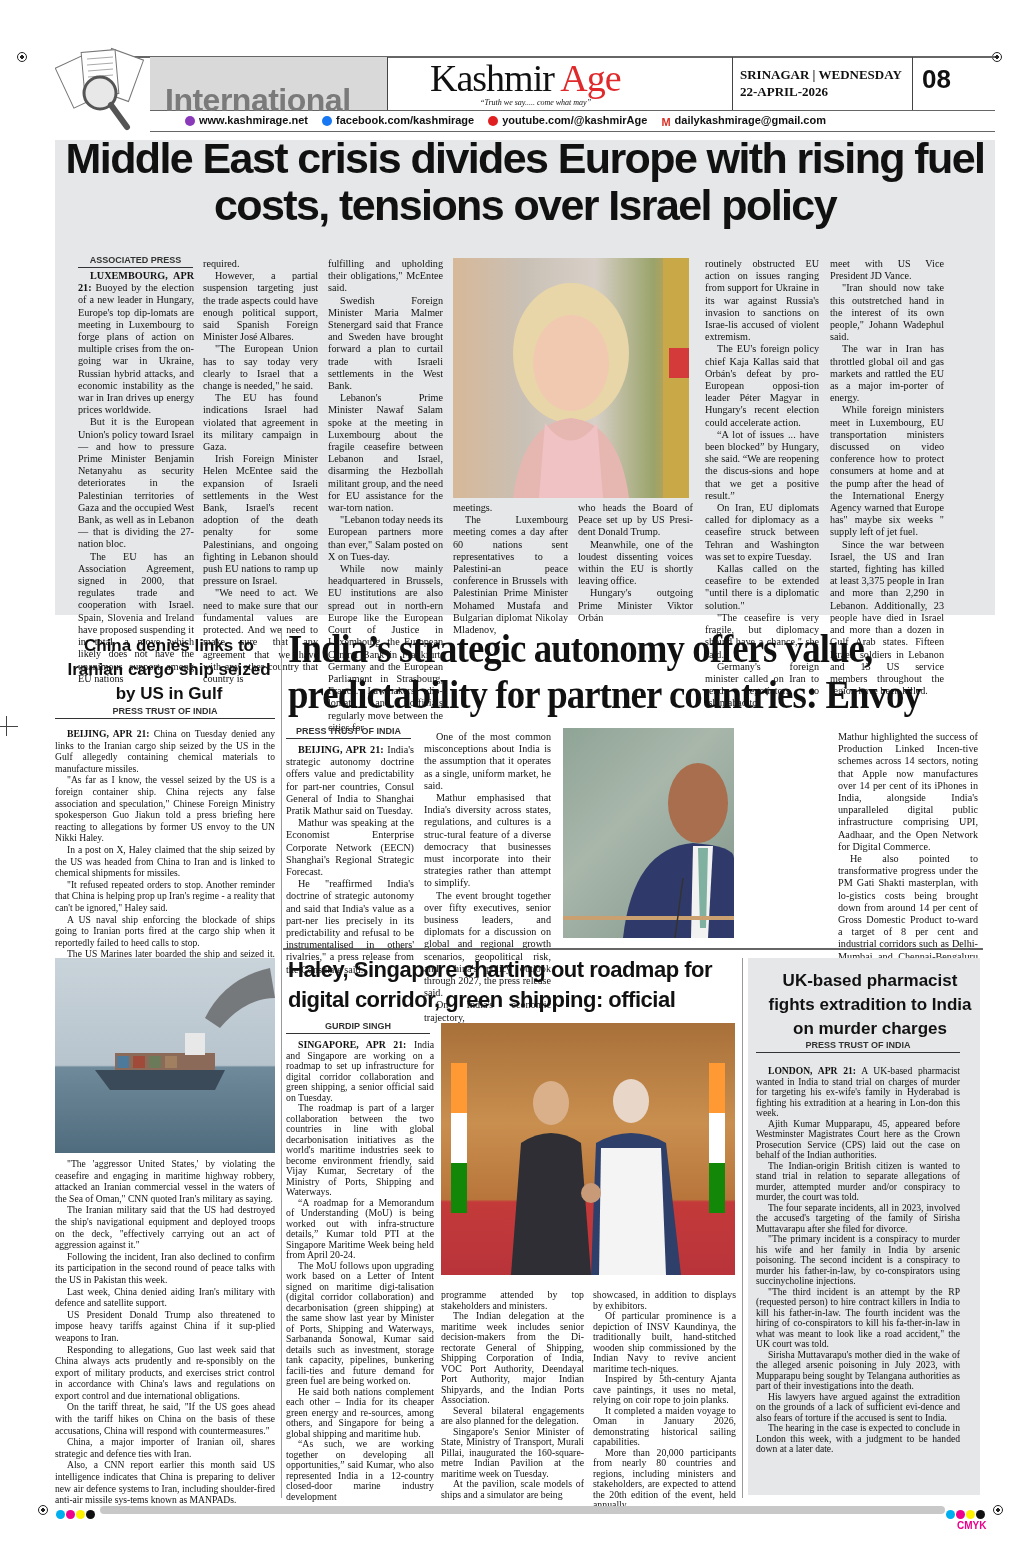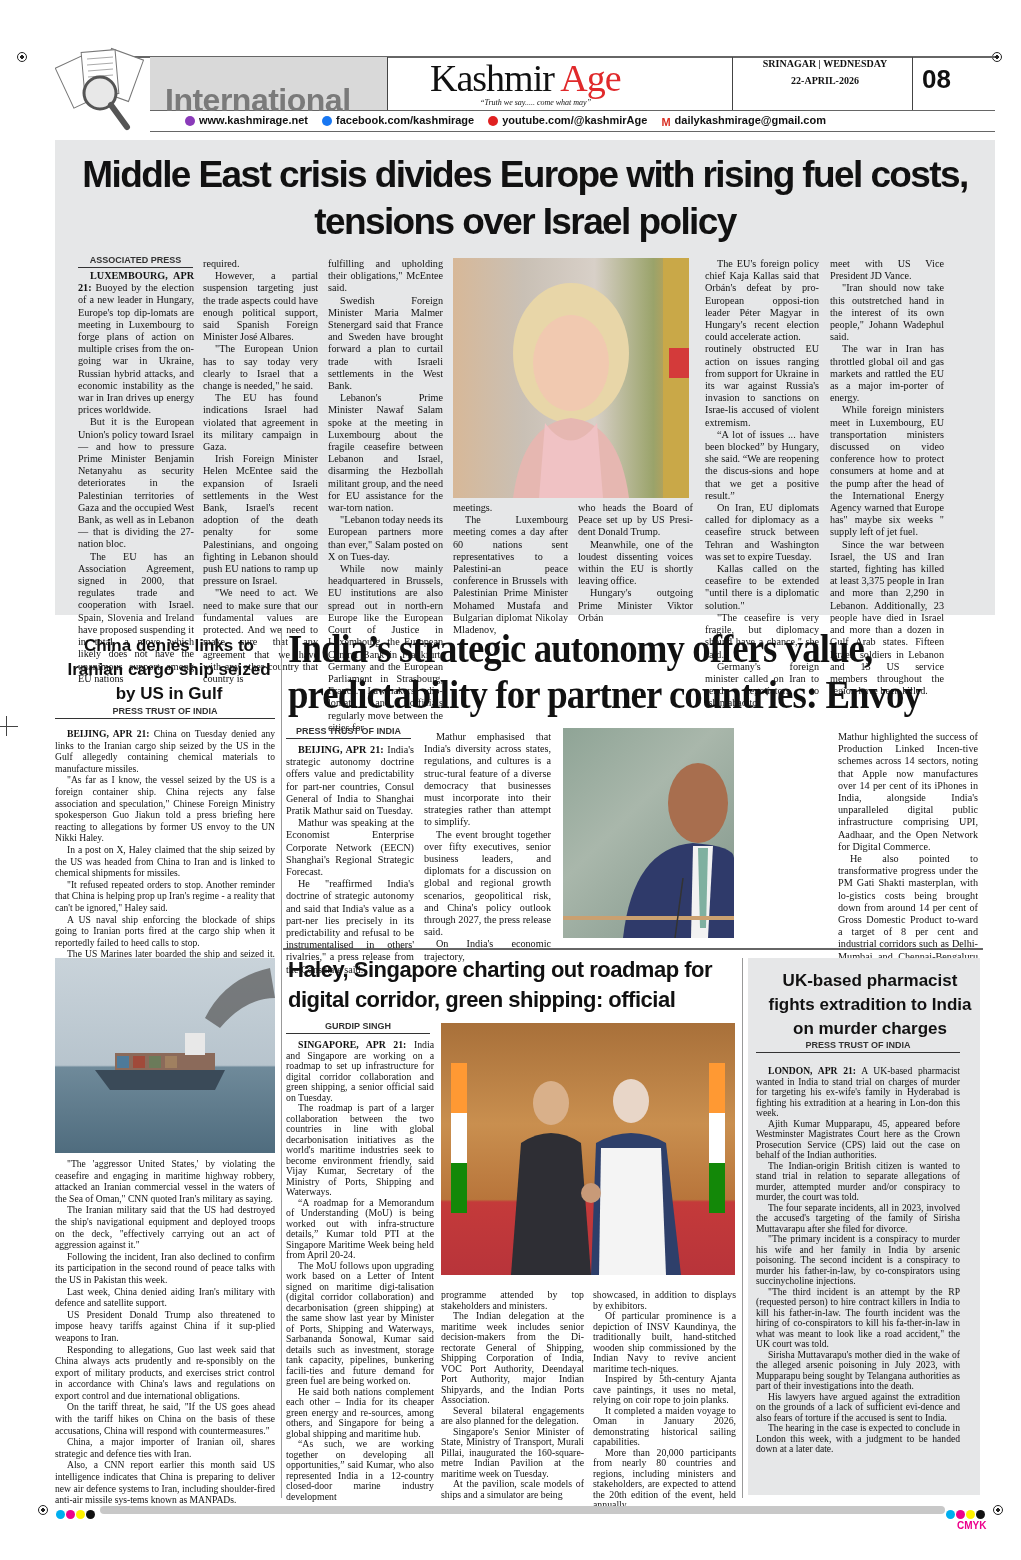--- a/index.html
+++ b/index.html
@@ -7,27 +7,27 @@
   .abs{position:absolute;}
   .reg{width:10px;height:10px;border-radius:50%;border:1.5px solid #222;box-sizing:border-box;background:radial-gradient(circle,#222 30%,#fff 35%);}
   
   .mast-line{background:#666;height:2px;}
   .section-box{left:150px;top:57px;width:237px;height:53px;background:#d9d9d9;}
   .section-title{left:165px;top:62px;font-family:"Liberation Sans","DejaVu Sans",sans-serif;font-weight:bold;font-size:32px;color:#7a7a7a;letter-spacing:-0.5px;margin-top:20px;}
   .logo-main{left:418px;top:55px;font-family:"Liberation Serif",serif;font-size:38px;line-height:46px;color:#111;letter-spacing:-1px;margin-left:12px;}
   .logo-main .age{color:#e0292b;}
   .tagline{left:480px;top:98px;font-size:8px;font-style:italic;font-family:"Liberation Serif",serif;}
   .vline{background:#444;width:1px;}
-  .dateline{left:740px;top:55px;font-family:"Liberation Serif",serif;font-weight:bold;font-size:10px;line-height:17px;text-align:center;width:170px;}
+  .dateline{left:740px;top:66px;font-family:"Liberation Serif",serif;font-weight:bold;font-size:13px;line-height:17px;text-align:left;width:170px;}
   .pageno{left:922px;top:64px;font-family:"Liberation Sans",sans-serif;font-weight:bold;font-size:26px;}
   .social{left:170px;top:114px;font-family:"Liberation Sans",sans-serif;font-size:11px;font-weight:bold;display:flex;gap:14px;align-items:center;padding-left:15px;}
   .social span.ic{display:inline-block;width:10px;height:10px;border-radius:50%;margin-right:4px;vertical-align:middle;}
   
   .s1-bg{left:55px;top:140px;width:940px;height:475px;background:#e6e7e8;}
-  .h1{left:60px;top:151px;width:930px;text-align:center;font-family:"Liberation Sans",sans-serif;font-weight:bold;font-size:37px;line-height:47px;letter-spacing:-1.6px;color:#111;}
+  .h1{left:60px;top:135px;width:930px;text-align:center;font-family:"Liberation Sans",sans-serif;font-weight:bold;font-size:43px;line-height:47px;letter-spacing:-1.6px;color:#111;}
   .byline{font-family:"Liberation Sans",sans-serif;font-weight:bold;font-size:9px;color:#333;text-align:center;border-bottom:1.5px solid #333;padding-bottom:2px;}
   .col{font-size:10.2px;line-height:12.2px;text-align:justify;}
   .col p{margin:0;text-indent:12px;}
   .col p.first{text-indent:12px;}
   .col b{font-weight:bold;}
   .photo{overflow:hidden;}
   
   .h-china{left:55px;top:630px;width:220px;text-align:center;font-family:"Liberation Sans",sans-serif;font-weight:bold;font-size:17px;line-height:24px;}
   .h-india{left:288px;top:626px;width:700px;font-family:"Liberation Serif",serif;font-size:40px;line-height:46px;letter-spacing:-1px;transform:scaleX(0.92);transform-origin:left top;}
   .h-sing{left:288px;top:955px;width:450px;font-family:"Liberation Sans",sans-serif;font-weight:bold;font-size:22px;line-height:30px;letter-spacing:-0.5px;}
@@ -128,22 +128,22 @@
   <div class="abs col" style="left:453px;top:502px;width:115px;">
     <p style="text-indent:0">meetings.</p>
     <p>The Luxembourg meeting comes a day after 60 nations sent representatives to a Palestini-an peace conference in Brussels with Palestinian Prime Minister Mohamed Mustafa and Bulgarian diplomat Nikolay Mladenov,</p>
   </div>
   <div class="abs col" style="left:578px;top:502px;width:115px;">
     <p style="text-indent:0">who heads the Board of Peace set up by US Presi-dent Donald Trump.</p>
     <p>Meanwhile, one of the loudest dissenting voices within the EU is shortly leaving office.</p>
     <p>Hungary's outgoing Prime Minister Viktor Orbán</p>
   </div>
   <div class="abs col" style="left:705px;top:258px;width:114px;">
+    <p style="text-indent:0">routinely obstructed EU action on issues ranging from support for Ukraine in its war against Russia's invasion to sanctions on Israe-lis accused of violent extremism.</p>
     <p>The EU's foreign policy chief Kaja Kallas said that Orbán's defeat by pro-European opposi-tion leader Péter Magyar in Hungary's recent election could accelerate action.</p>
-    <p style="text-indent:0">routinely obstructed EU action on issues ranging from support for Ukraine in its war against Russia's invasion to sanctions on Israe-lis accused of violent extremism.</p>
     <p>“A lot of issues ... have been blocked” by Hungary, she said. “We are reopening the discus-sions and hope that we get a positive result.”</p>
     <p>On Iran, EU diplomats called for diplomacy as a ceasefire struck between Tehran and Washington was set to expire Tuesday.</p>
     <p>Kallas called on the ceasefire to be extended "until there is a diplomatic solution."</p>
     <p>"The ceasefire is very fragile, but diplomacy should have a chance," she said.</p>
     <p>Germany's foreign minister called on Iran to send negotiators to Islamabad to</p>
   </div>
   <div class="abs col" style="left:830px;top:258px;width:114px;">
     <p style="text-indent:0">meet with US Vice President JD Vance.</p>
     <p>"Iran should now take this outstretched hand in the interest of its own people," Johann Wadephul said.</p>
     <p>The war in Iran has throttled global oil and gas markets and rattled the EU as a major im-porter of energy.</p>
@@ -192,20 +192,21 @@
 
 <article>
   <h2 class="abs h-india" style="margin:0;">India’s strategic autonomy offers value, predictability for partner countries: Envoy</h2>
   <div class="abs byline" style="left:286px;top:726px;width:125px;">PRESS TRUST OF INDIA</div>
   <div class="abs col" style="left:286px;top:744px;width:128px;">
     <p><b>BEIJING, APR 21:</b> <span>India's strategic autonomy doctrine offers value and predictability for part-ner countries, Consul General of India to Shanghai Pratik Mathur said on Tuesday.</span></p>
     <p>Mathur was speaking at the Economist Enterprise Corporate Network (EECN) Shanghai's Regional Strategic Forecast.</p>
     <p>He "reaffirmed India's doctrine of strategic autonomy and said that India's value as a part-ner lies precisely in its predictability and refusal to be instrumentalised in others' rivalries," a press release from the Consulate said.</p>
   </div>
   <div class="abs col" style="left:424px;top:731px;width:127px;">
+    <p>One of the most common misconceptions about India is the assumption that it operates as a single, uniform market, he said.</p>
     <p>Mathur emphasised that India's diversity across states, regulations, and cultures is a struc-tural feature of a diverse democracy that businesses must incorporate into their strategies rather than attempt to simplify.</p>
     <p>The event brought together over fifty executives, senior business leaders, and diplomats for a discussion on global and regional growth scenarios, geopolitical risk, and China's policy outlook through 2027, the press release said.</p>
     <p>On India's economic trajectory,</p>
   </div>
   <div class="abs photo" style="left:563px;top:728px;width:171px;height:210px;background:linear-gradient(135deg,#8fa496 0%,#a9b7ab 40%,#7f9488 100%);">
     <svg width="171" height="210" viewBox="0 0 171 210">
       <ellipse cx="135" cy="75" rx="30" ry="40" fill="#a86e4e"></ellipse>
       <path d="M60 210 Q70 120 130 115 Q171 118 171 130 L171 210 Z" fill="#2f3a6a"></path>
       <path d="M130 118 L150 118 L145 210 L128 210 Z" fill="#f2f2f2"></path>
       <path d="M135 120 L145 120 L143 200 L137 200 Z" fill="#7fb0a0"></path>

